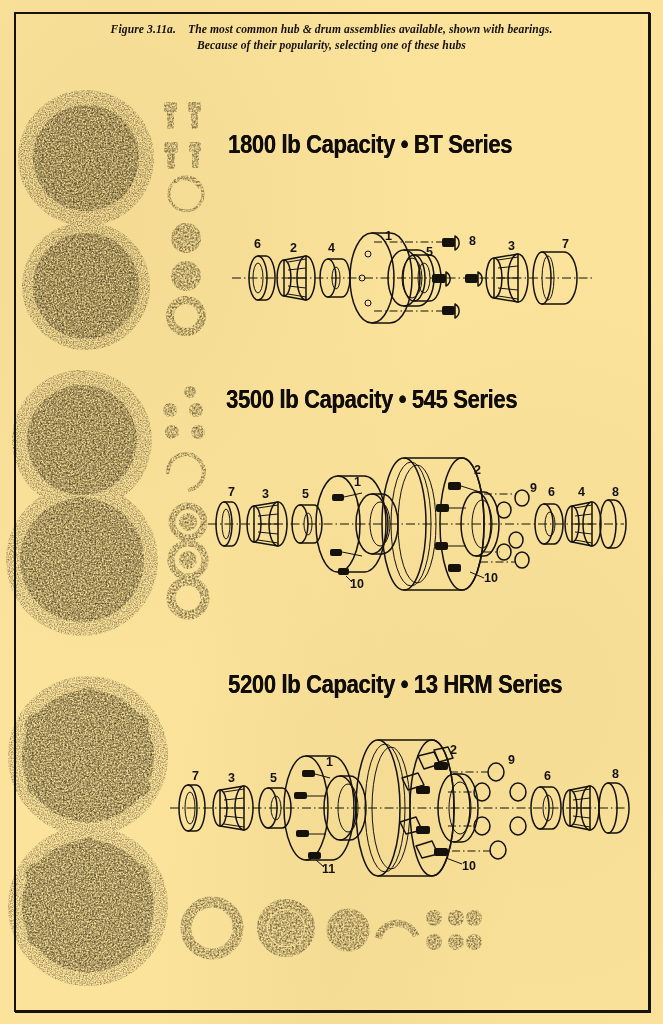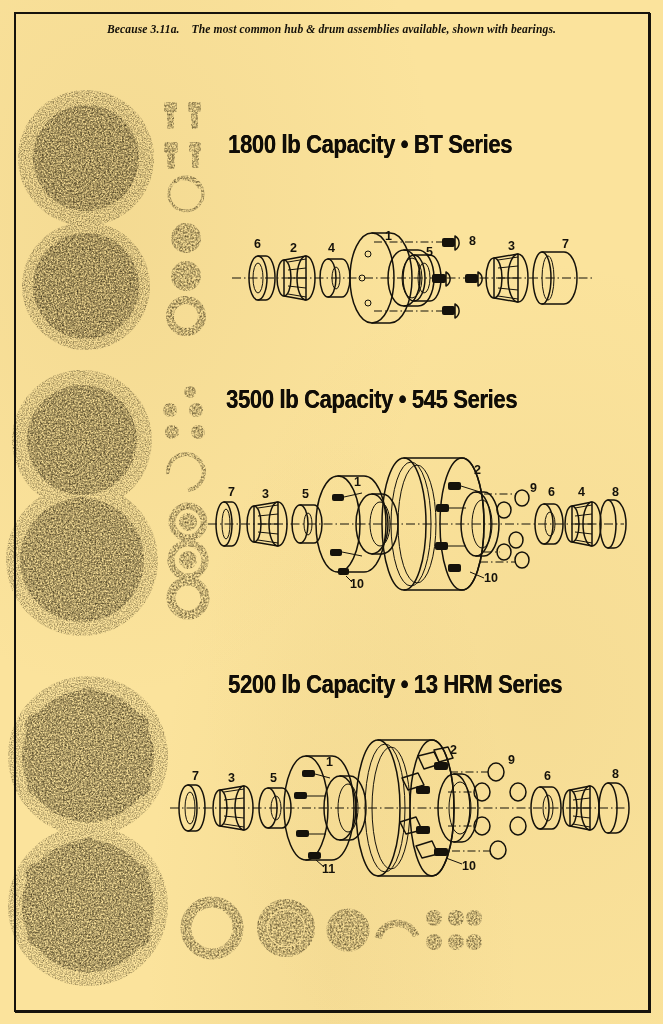--- a/index.html
+++ b/index.html
@@ -70,22 +70,22 @@
   .halftone{mix-blend-mode:multiply;}
 </style>
 </head>
 <body>
 
 <div id="page">
   <div id="paper-grain"></div>
   <div id="frame"></div>
 
   <div id="caption">
-    <span class="lead">Because 3.11a.</span><span>The most common hub &amp; drum assemblies available, shown with bearings.</span><br>
-    <br>
+    <span class="lead">Figure 3.11a.</span><span>The most common hub &amp; drum assemblies available, shown with bearings.</span><br>
+    <span>Because of their popularity, selecting one of these hubs</span><br>
   </div>
 
   <div class="heading" id="heading-1">1800 lb Capacity • BT Series</div>
   <div class="heading" id="heading-2">3500 lb Capacity • 545 Series</div>
   <div class="heading" id="heading-3">5200 lb Capacity • 13 HRM Series</div>
 
   <svg width="0" height="0" style="position:absolute">
     <defs>
       <filter id="grit" x="-20%" y="-20%" width="140%" height="140%">
         <feTurbulence type="fractalNoise" baseFrequency="0.55" numOctaves="4" seed="7" result="n"></feTurbulence>

